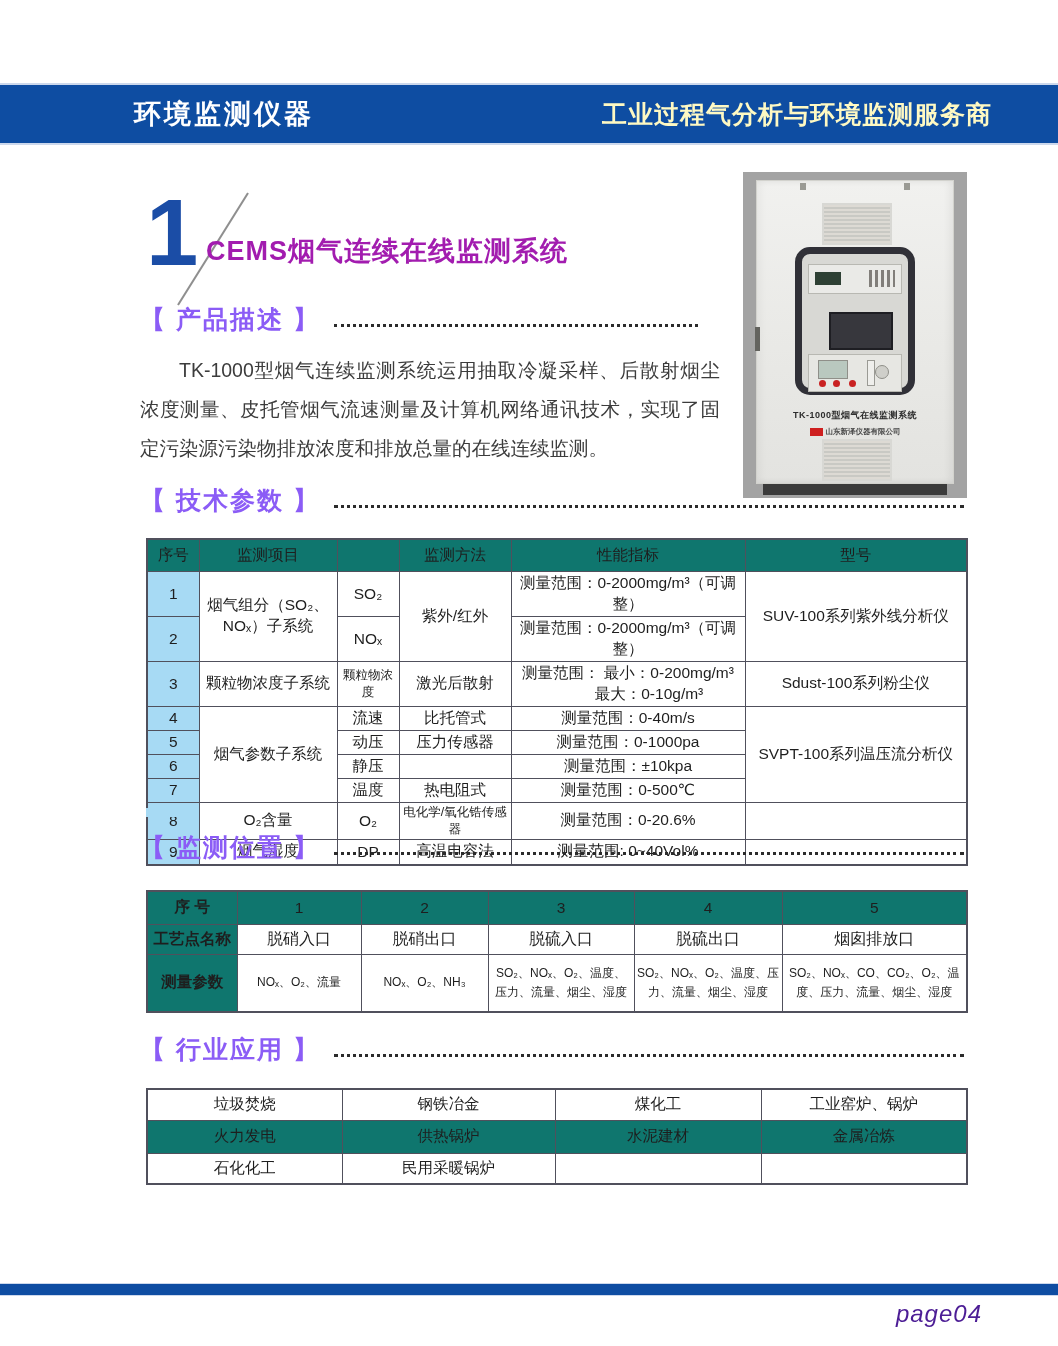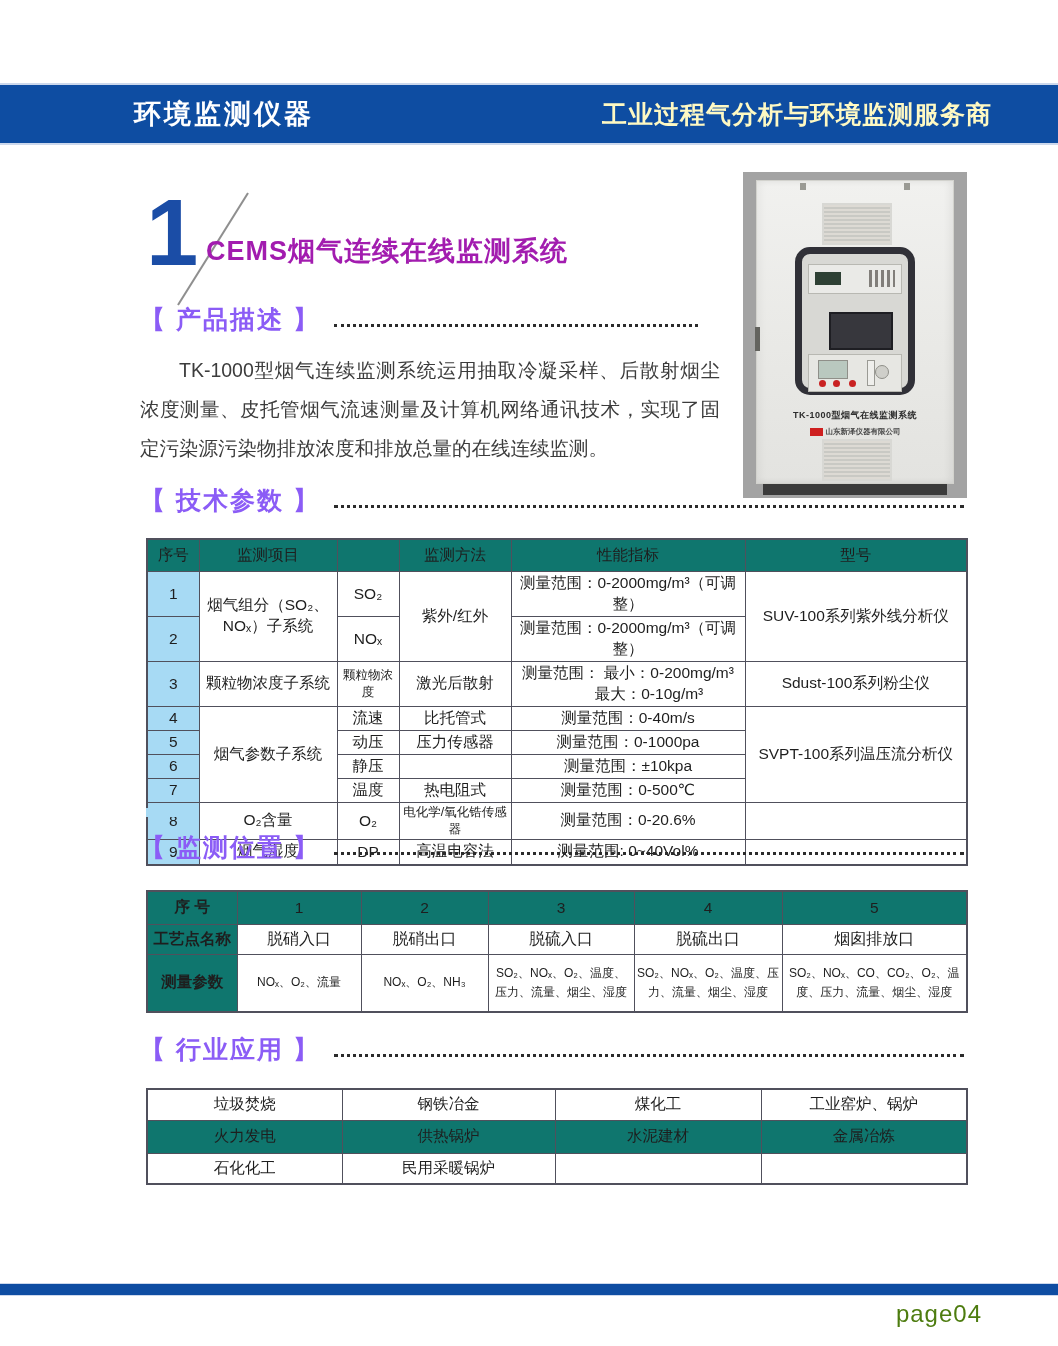--- a/index.html
+++ b/index.html
@@ -79,21 +79,21 @@
   .pos { left:146px; top:890px; width:820px; }
   .pos .pp { font-size:16px;margin-top:48px; }
   .pos .par { font-size:12px; line-height:1.55; padding:4px 2px;margin-left:32px; }
   .pos td.hd.lbl { font-size:15.5px;font-weight:bold; }
   .app { left:146px; top:1088px; width:820px; }
   .stub { position:absolute; left:146px; top:808px; width:50px; height:9px; background:#a7daf4; }
 
   
   .footline { position:absolute; left:0; top:1283px; width:1058px; height:11px; background:#0e4da2;
     border-top:1px solid #ccd8ec; border-bottom:1px solid #ccd8ec; box-sizing:content-box; }
-  .pagenum { position:absolute; right:76px; top:1300px; font-size:24px; color:#4d7c0f; letter-spacing:1px; }
+  .pagenum { position:absolute; right:76px; top:1300px; font-size:24px; color:#4c1d95; letter-spacing:1px;font-style:italic; }
 
   .h-desc { left:140px; top:303px; width:560px; }
   .h-tech { left:140px; top:484px; width:826px; }
   .h-pos  { left:140px; top:831px; width:826px; }
   .h-app  { left:140px; top:1033px; width:826px; }
 </style>
 </head>
 <body>
 
 <div class="page">

